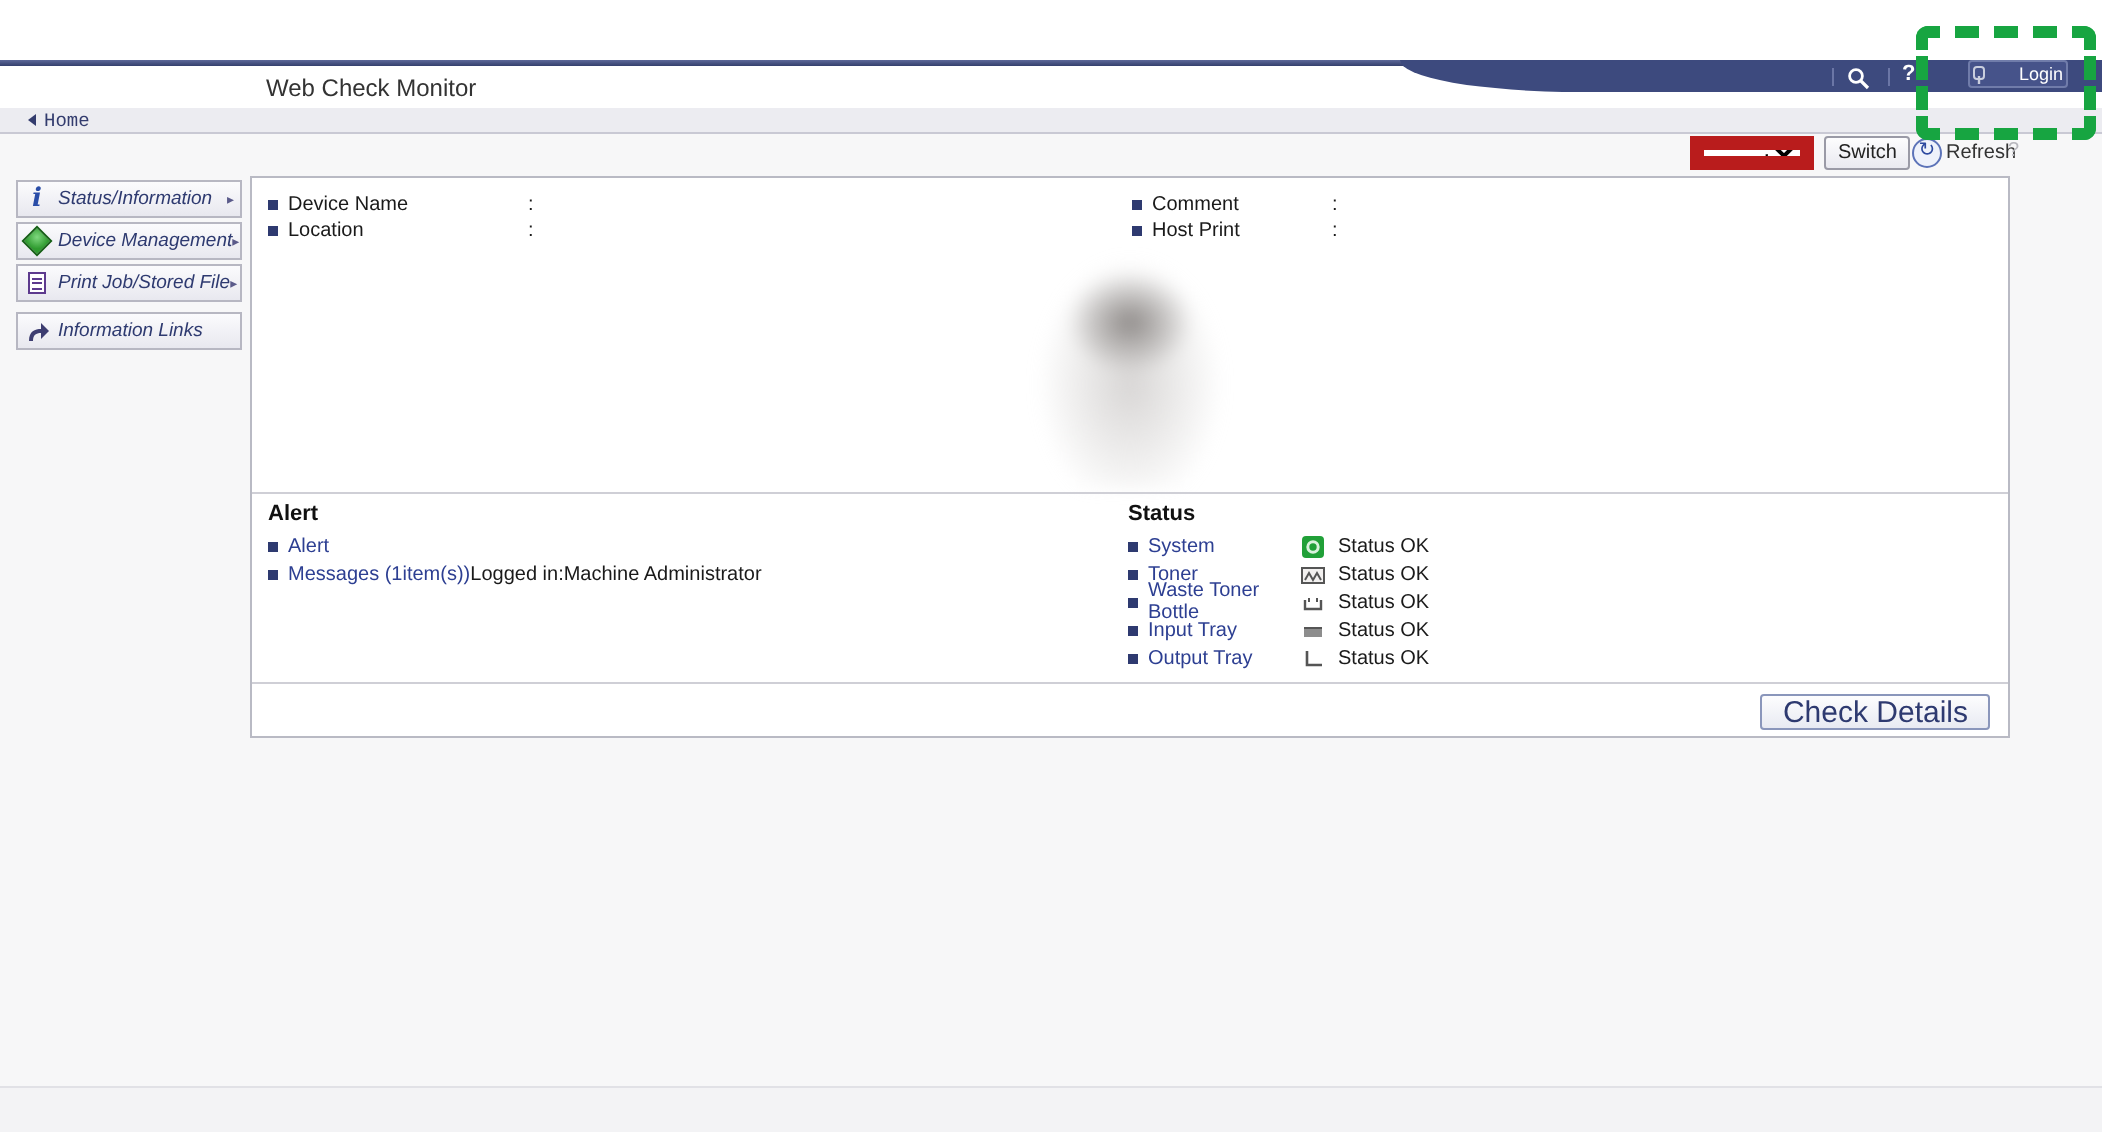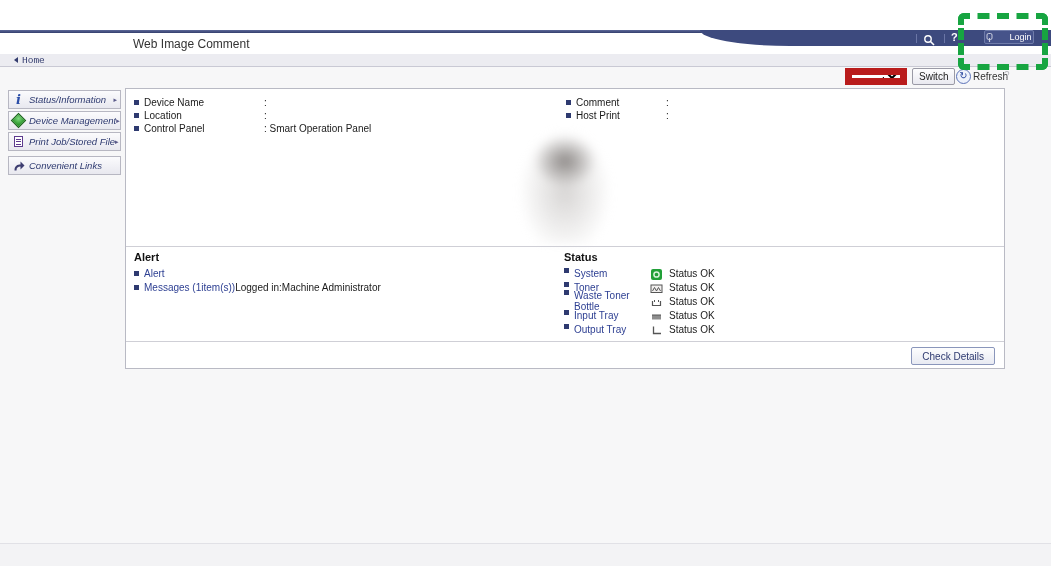--- a/index.html
+++ b/index.html
@@ -79,36 +79,36 @@
       radial-gradient(ellipse 58px 80px at 50% 55%, #d8d6d5, rgba(240,239,239,0) 80%);
     filter:blur(4px);}
   .divider{position:absolute;left:0;width:878px;border-top:1px solid #cfcfd6;}
   .sec-title{font-size:11px;font-weight:bold;color:#111;}
   .link{color:#2d3f92;font-size:10px;cursor:pointer;text-decoration:none;}
   .alert-sec{position:absolute;left:8px;top:162px;}
   .status-sec{position:absolute;left:438px;top:162px;width:320px;}
   .a-row{display:flex;align-items:center;height:14px;}
   .logged-in{font-size:10px;color:#1a1a1a;}
   .s-row{display:flex;align-items:center;height:14px;}
-  .s-link{width:86px;display:flex;align-items:flex-start;}
+  .s-link{width:86px;display:flex;align-items:center;}
   .s-icon{width:13px;height:13px;margin-right:6px;flex:none;}
   .s-ok{font-size:10px;color:#1a1a1a;}
-  .check-btn{position:absolute;right:9px;top:258px;height:18px;font-size:10px;color:#2e3a70;
+  .check-btn{position:absolute;right:9px;top:258px;height:18px;font-size:15px;color:#2e3a70;
              font-family:"Liberation Sans",sans-serif;background:linear-gradient(#fdfdfe,#e8eaf2);
              border:1px solid #8a96bb;border-radius:2px;padding:0 10px;cursor:pointer;}
 </style>
 </head>
 <body>
 
 <div class="abs content-bg"></div>
 <div class="abs footer"></div>
 
 <div class="abs top-line"></div>
 <div class="abs swoosh"></div>
-<div class="abs page-title">Web Image Comment</div>
+<div class="abs page-title">Web Check Monitor</div>
 
 <div class="abs navbar-sep" style="left:916px;"></div>
 <div class="abs search-icon">
   <svg width="12" height="12" viewBox="0 0 12 12">
       <circle cx="5" cy="5" r="3.2" fill="none" stroke="#ffffff" stroke-width="1.4"></circle>
       <line x1="7.5" y1="7.5" x2="11" y2="11" stroke="#ffffff" stroke-width="1.6"></line>
     </svg>
 </div>
 <div class="abs navbar-sep" style="left:944px;"></div>
 <div class="abs help-link">?</div>
@@ -163,41 +163,36 @@
       </span>
     <span class="side-label">Print Job/Stored File</span>
     <span class="side-caret">▸</span>
   </div>
   <div class="side-btn last">
     <span class="icon-box">
       <svg width="12" height="12" viewBox="0 0 12 12">
           <path d="M1.5 10.5 C1.5 5.5 4.5 4.5 7.5 4.5 L7.5 1.5 L11.5 5.5 L7.5 9.5 L7.5 6.5 C5 6.5 3.5 7.5 3.5 10.5 Z" fill="#3d3d70"></path>
         </svg>
     </span>
-    <span class="side-label">Convenient Links</span>
+    <span class="side-label">Information Links</span>
   </div>
 </div>
 
 <div class="abs panel">
 
   <div class="info-col-left">
     <div class="info-row">
       <span class="bullet"></span>
       <span class="info-label">Device Name</span>
       <span>:</span>
     </div>
     <div class="info-row">
       <span class="bullet"></span>
       <span class="info-label">Location</span>
       <span>:</span>
-    </div>
-    <div class="info-row">
-      <span class="bullet"></span>
-      <span class="info-label">Control Panel</span>
-      <span>: Smart Operation Panel</span>
     </div>
   </div>
 
   <div class="info-col-right">
     <div class="info-row">
       <span class="bullet"></span>
       <span class="info-label">Comment</span>
       <span>:</span>
     </div>
     <div class="info-row">

